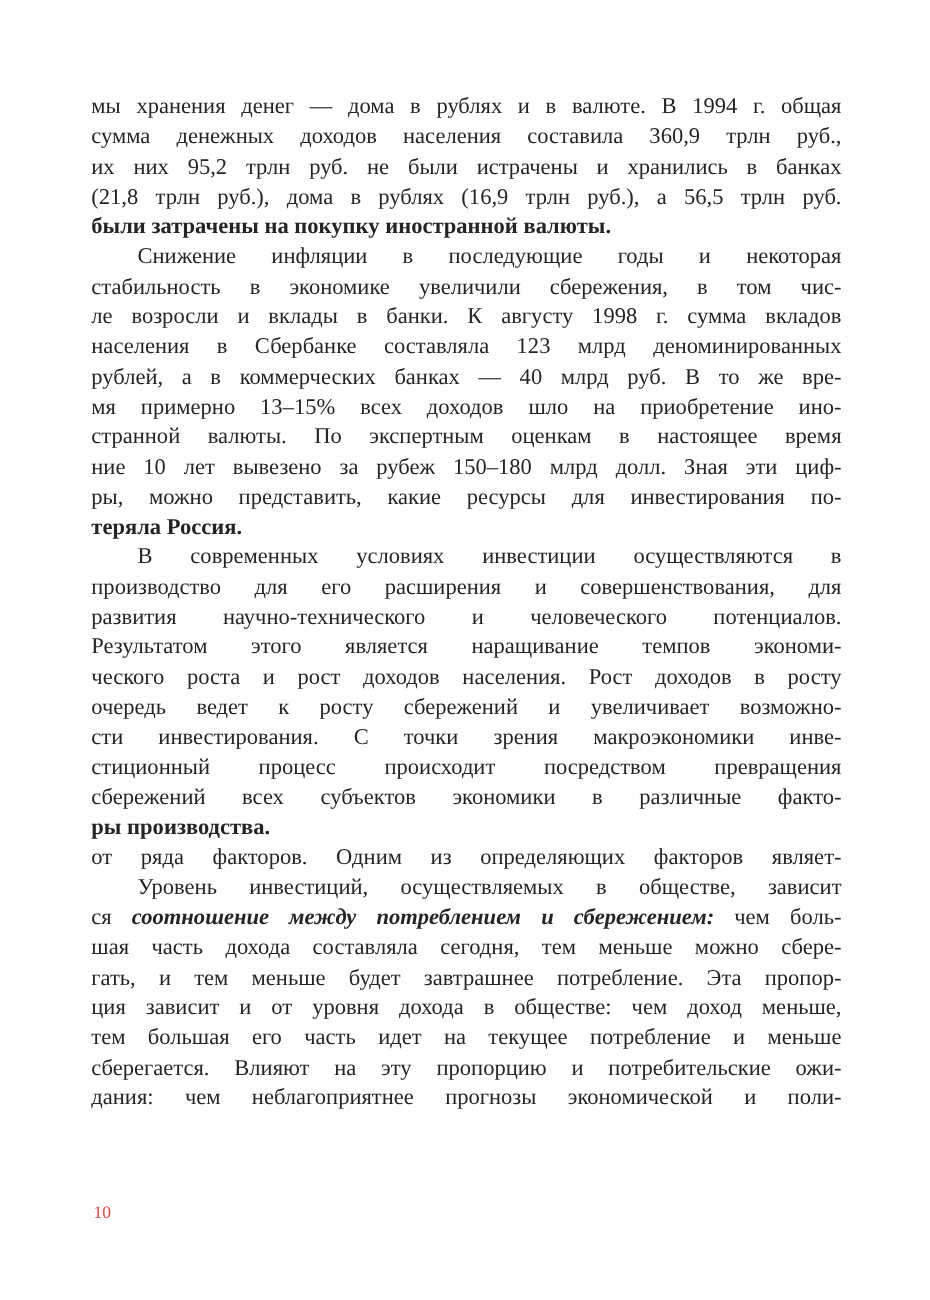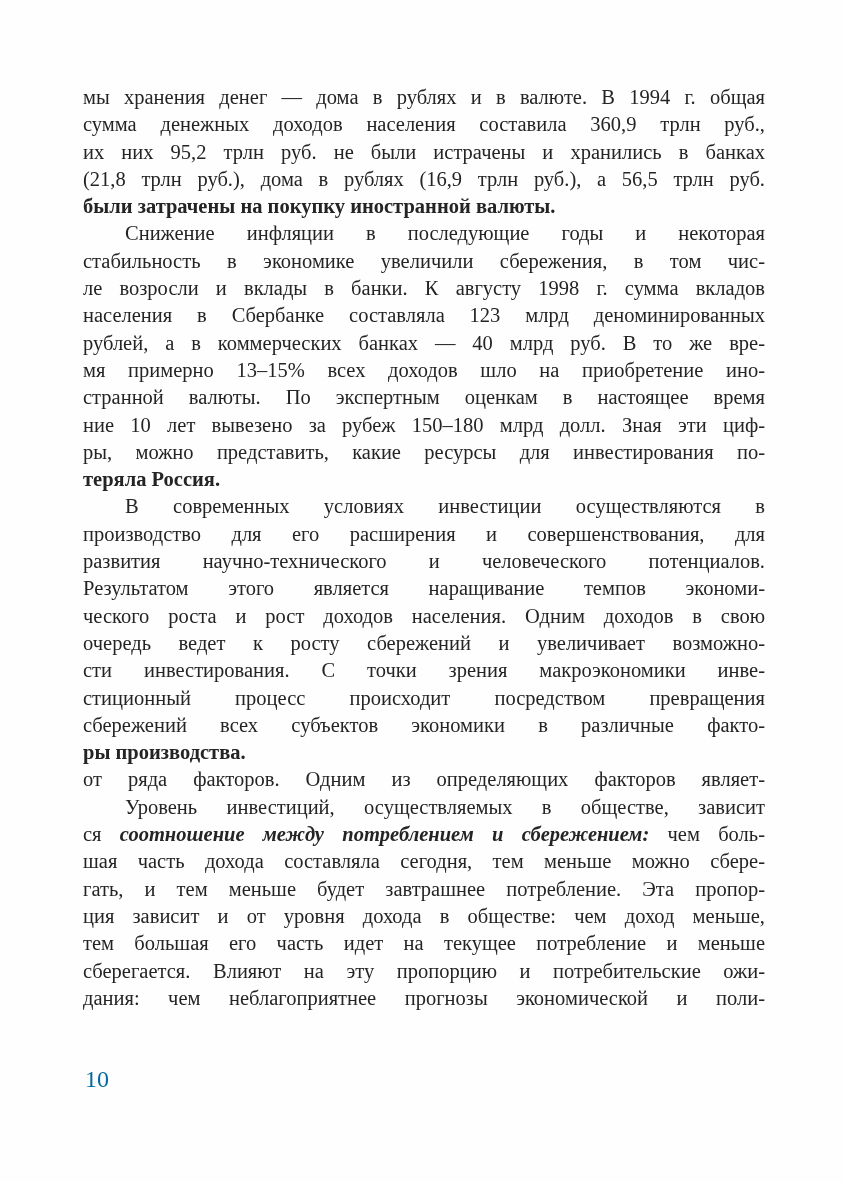--- a/index.html
+++ b/index.html
@@ -36,24 +36,24 @@
   .line.indent {
     text-indent: 42px;
   }
   .emph {
     font-style: italic;
     font-weight: bold;
   }
   .page-number {
     position: absolute;
     left: 85px;
-    top: 1066px;
-    font-size: 24px;
+    top: 1090px;
+    font-size: 16px;
     line-height: 26px;
-    color: #0369a1;
+    color: #ef4444;
   }
 </style>
 </head>
 <body>
 
 <div class="book-page">
   <div class="page-text" id="page-text">
       <div class="line"><span>мы хранения денег — дома в рублях и в валюте. В 1994 г. общая</span></div>
       <div class="line"><span>сумма денежных доходов населения составила 360,9 трлн руб.,</span></div>
       <div class="line"><span>их них 95,2 трлн руб. не были истрачены и хранились в банках</span></div>
@@ -66,21 +66,21 @@
       <div class="line"><span>рублей, а в коммерческих банках — 40 млрд руб. В то же вре-</span></div>
       <div class="line"><span>мя примерно 13–15% всех доходов шло на приобретение ино-</span></div>
       <div class="line"><span>странной валюты. По экспертным оценкам в настоящее время</span></div>
       <div class="line"><span>ние 10 лет вывезено за рубеж 150–180 млрд долл. Зная эти циф-</span></div>
       <div class="line"><span>ры, можно представить, какие ресурсы для инвестирования по-</span></div>
       <div class="line final"><span>теряла Россия.</span></div>
       <div class="line indent"><span>В современных условиях инвестиции осуществляются в</span></div>
       <div class="line"><span>производство для его расширения и совершенствования, для</span></div>
       <div class="line"><span>развития научно-технического и человеческого потенциалов.</span></div>
       <div class="line"><span>Результатом этого является наращивание темпов экономи-</span></div>
-      <div class="line"><span>ческого роста и рост доходов населения. Одним доходов в свою</span></div>
+      <div class="line"><span>ческого роста и рост доходов населения. Рост доходов в росту</span></div>
       <div class="line"><span>очередь ведет к росту сбережений и увеличивает возможно-</span></div>
       <div class="line"><span>сти инвестирования. С точки зрения макроэкономики инве-</span></div>
       <div class="line"><span>стиционный процесс происходит посредством превращения</span></div>
       <div class="line"><span>сбережений всех субъектов экономики в различные факто-</span></div>
       <div class="line final"><span>ры производства.</span></div>
       <div class="line"><span>от ряда факторов. Одним из определяющих факторов являет-</span></div>
       <div class="line indent"><span>Уровень инвестиций, осуществляемых в обществе, зависит</span></div>
       <div class="line"><span>ся </span><span class="emph">соотношение между потреблением и сбережением:</span><span> чем боль-</span></div>
       <div class="line"><span>шая часть дохода составляла сегодня, тем меньше можно сбере-</span></div>
       <div class="line"><span>гать, и тем меньше будет завтрашнее потребление. Эта пропор-</span></div>

